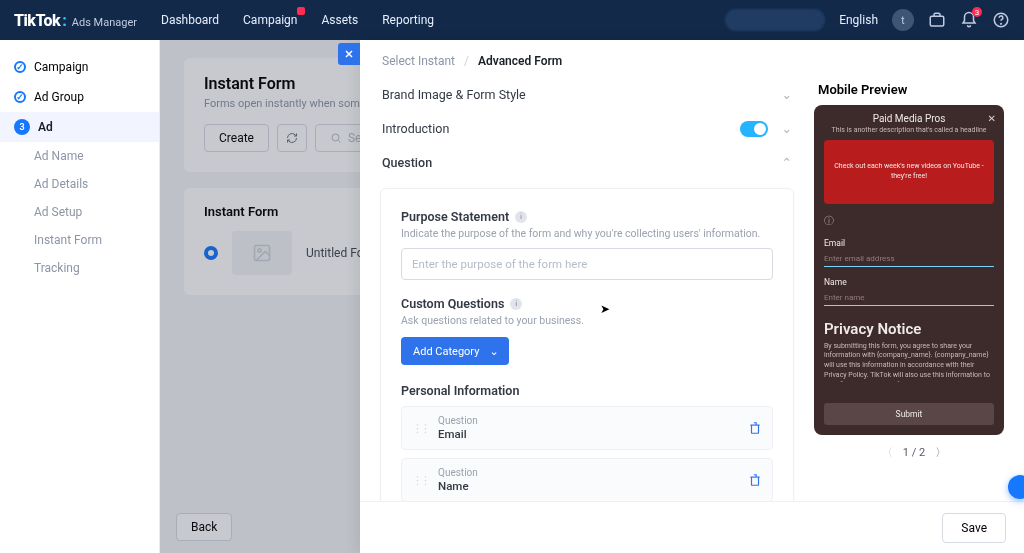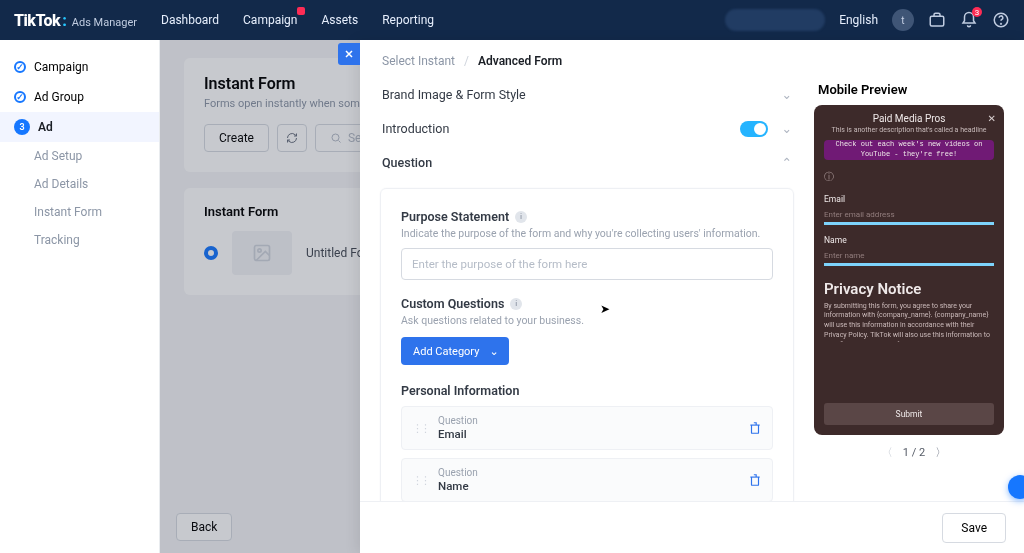--- a/index.html
+++ b/index.html
@@ -86,24 +86,24 @@
   .pi-txt .v { font-size: 11.5px; color: #333a45; font-weight: 500; }
   .trash { margin-left: auto; color: #2e73ec; cursor: pointer; }
   
   
   .preview { width: 200px; flex-shrink: 0; padding-top: 4px; }
   .preview-h { font-size: 13px; font-weight: 600; margin-bottom: 8px; padding-left: 4px; }
   .phone { width: 190px; height: 330px; background: #3d2a2a; border-radius: 8px; position: relative; color: #efe9e9; font-size: 9px; padding: 8px 10px 0 10px; display: flex; flex-direction: column; }
   .phone-close { position: absolute; top: 8px; right: 8px; font-size: 10px; cursor: pointer; color: #d8cfcf; }
   .phone-title { text-align: center; font-size: 10px; font-weight: 400; }
   .phone-sub { text-align: center; font-size: 7px; color: #c8bbbb; margin-top: 2px; }
-  .phone-banner { background: #701a75; border-radius: 4px; margin-top: 6px; padding: 0 8px; text-align: center; font-size: 7px; line-height: 1.4; font-family: Liberation Mono, monospace; }
+  .phone-banner { background: #b91c1c; border-radius: 4px; margin-top: 6px; padding: 22px 8px; text-align: center; font-size: 7px; line-height: 1.4; }
   .phone-ico { margin-top: 10px; color: #a79595; font-size: 10px; }
   .phone-field-label { font-size: 8.5px; margin-top: 10px; }
-  .phone-input { border: none; border-bottom: 3px solid #7dd3fc; background: transparent; color: #e9e0e0; font-size: 8px; padding: 4px 0 3px 0; width: 100%; margin-top: 2px; }
+  .phone-input { border: none; border-bottom: 1px solid #7dd3fc; background: transparent; color: #e9e0e0; font-size: 8px; padding: 4px 0 3px 0; width: 100%; margin-top: 2px; }
   .phone-input::placeholder { color: #927d7d; }
   .phone-pn { font-size: 15px; font-weight: 600; margin-top: 14px; }
   .phone-pn-body { font-size: 7px; color: #cab9b9; line-height: 1.4; margin-top: 4px; max-height: 40px; overflow: hidden; }
   .phone-submit { margin-top: auto; margin-bottom: 10px; background: #5a4646; border-radius: 3px; height: 22px; display: flex; align-items: center; justify-content: center; font-size: 8.5px; }
   .pager { display: flex; align-items: center; justify-content: center; gap: 10px; margin-top: 10px; font-size: 11px; color: #555b66; }
   .pager .arr { color: #c0c6cf; cursor: pointer; }
 
   
   .drawer-footer { height: 52px; border-top: 1px solid #eef0f4; display: flex; align-items: center; justify-content: flex-end; padding: 0 18px; gap: 10px; background: #fff; }
   .btn-secondary { border: 1px solid #d6dae1; background: #fff; height: 30px; padding: 0 18px; border-radius: 4px; font-size: 12px; cursor: pointer; }
@@ -207,22 +207,23 @@
       <span>Campaign</span>
     </div>
     <div class="ls-row">
       <span class="ls-check">✓</span>
       <span>Ad Group</span>
     </div>
     <div class="ls-row ls-active">
       <span class="ls-num">3</span>
       <span>Ad</span>
     </div>
+    <div class="ls-sub">Ad Name</div>
+    <div class="ls-sub">Ad Details</div>
     <div class="ls-sub">Ad Setup</div>
-    <div class="ls-sub">Ad Details</div>
     <div class="ls-sub">Instant Form</div>
     <div class="ls-sub">Tracking</div>
   </div>
 
   <div class="drawer">
     <div class="drawer-close">
       <svg width="12" height="12" viewBox="0 0 24 24" stroke="#fff" stroke-width="3" fill="none">
           <path d="M6 6l12 12M18 6L6 18"></path>
         </svg>
     </div>

